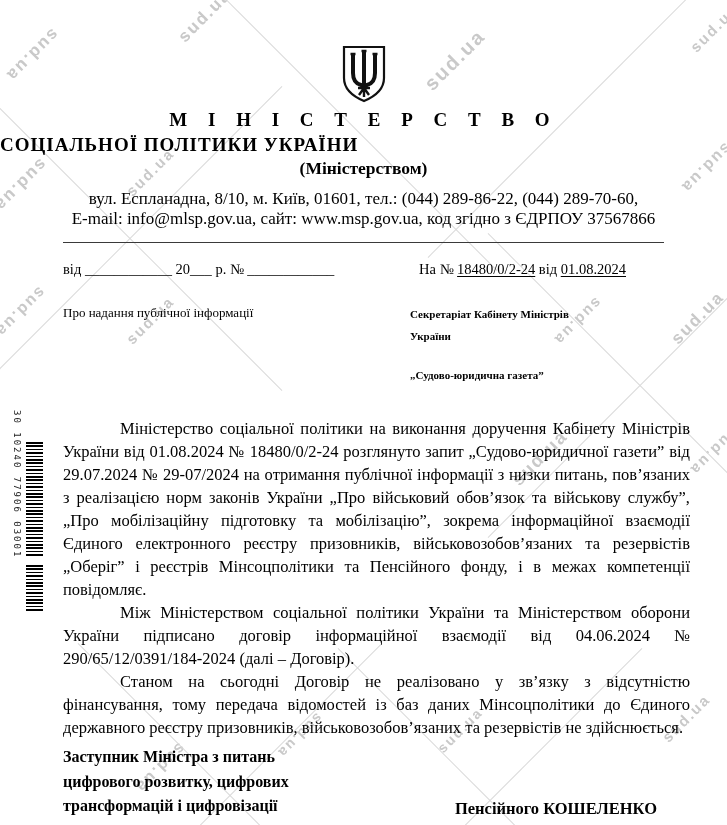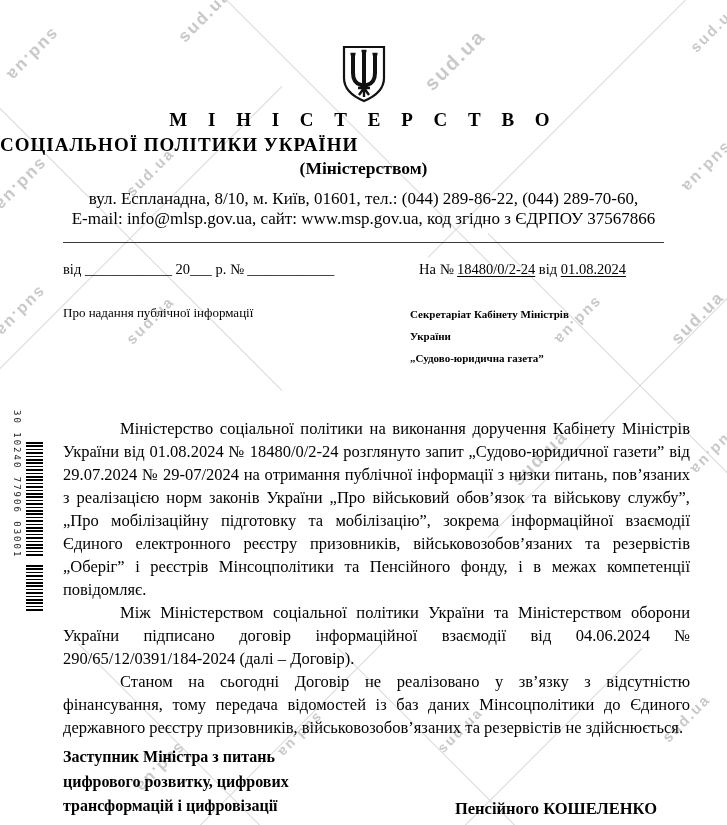--- a/index.html
+++ b/index.html
@@ -33,21 +33,21 @@
   .addr{margin-top:9px;font-size:17px;text-align:center;line-height:19.5px;}
   .rule{margin:14px 63px 0 63px;border:none;border-top:1.6px solid #3a3a3a;}
   
   .ref-row{display:flex;margin:17px 63px 0 63px;font-size:14.5px;line-height:19px;}
   .ref-right{margin-left:auto;margin-right:38px;white-space:nowrap;}
   .u{text-decoration:underline;text-underline-offset:2px;}
   
   .sub-row{position:relative;margin-top:24px;height:112px;}
   .subject{position:absolute;left:63px;top:2px;font-size:13px;}
   .addressee{position:absolute;left:410px;top:0;font-size:11px;font-weight:bold;line-height:22px;}
-  .gazette{}
+  .gazette{margin-top:17px;}
   
   .body-text{margin:2px 37px 0 63px;font-size:16.5px;line-height:23px;text-align:justify;}
   .body-text p{margin:0;text-indent:57px;}
   
   .sig-row{display:flex;align-items:flex-end;margin:6px 70px 0 63px;gap:8px;}
   .sig-pos{font-size:16px;font-weight:bold;line-height:24.5px;}
   .sig-name{margin-left:auto;font-size:16.5px;font-weight:bold;white-space:nowrap;}
 </style>
 </head>
 <body>

